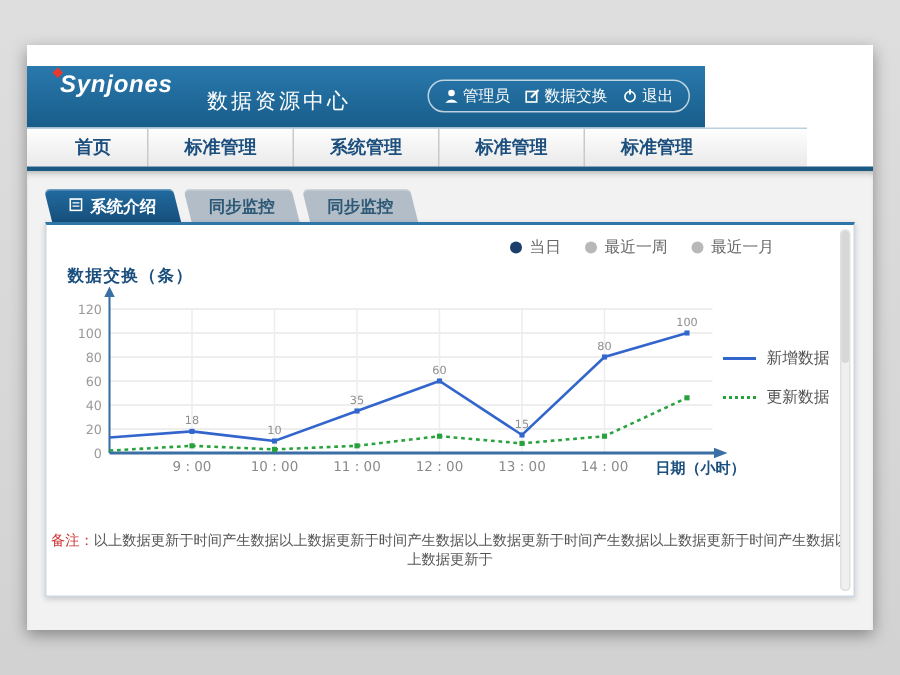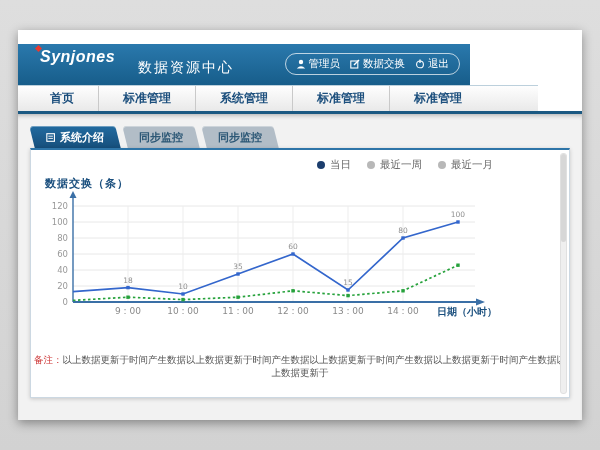--- a/index.html
+++ b/index.html
@@ -38,21 +38,21 @@
   .tab { height:22px; padding:0 14px; transform:skewX(14deg); display:flex; align-items:center; gap:5px;
          background:#b2bdc7; border-radius:4px 3px 0 0; cursor:pointer; box-shadow:inset 0 1px 0 rgba(255,255,255,.35); }
   .tab .inner { transform:skewX(-14deg); display:flex; align-items:center; gap:5px;
                 font-size:11px; font-weight:bold; color:#2d5876; }
   .tab.active { background:linear-gradient(180deg,#226ba0,#164f7c); }
   .tab.active .inner { color:#fff; }
 
   .panel { position:absolute; left:12px; top:34px; width:540px; height:250px; background:#fff;
            border:1px solid #ccd8e2; border-top:2px solid #2e75a8; box-shadow:0 1px 4px rgba(0,0,0,.18); }
 
-  .range-options { position:absolute; top:8px; right:76px; display:flex; gap:16px; align-items:center; }
+  .range-options { position:absolute; top:8px; right:53px; display:flex; gap:16px; align-items:center; }
   .radio { display:flex; align-items:center; gap:5px; font-size:10.5px; color:#666; cursor:pointer; }
   .radio .dot { width:8px; height:8px; border-radius:50%; background:#b8b8b8; }
   .radio.selected .dot { background:#1c3e6d; }
 
   .ylabel { position:absolute; left:14px; top:26px; font-size:11px; font-weight:bold; color:#1a4f7e; letter-spacing:1px;text-align:right; }
   .chart-wrap { position:absolute; left:8px; top:40px; width:460px; height:140px; }
   svg { font-family:"DejaVu Sans","Liberation Sans",sans-serif; }
 
   .chart-legend { position:absolute; right:16px; top:82px; display:flex; flex-direction:column; gap:12px; }
   .legend-row { display:flex; align-items:center; gap:7px; font-size:10.5px; color:#555; }
@@ -217,20 +217,30 @@
               <rect x="142.3" y="107.89999999999999" width="3.4" height="3.4" fill="#27a23c"></rect>
               <rect x="197.3" y="105.5" width="3.4" height="3.4" fill="#27a23c"></rect>
               <rect x="252.3" y="99.1" width="3.4" height="3.4" fill="#27a23c"></rect>
               <rect x="307.3" y="103.89999999999999" width="3.4" height="3.4" fill="#27a23c"></rect>
               <rect x="362.3" y="99.1" width="3.4" height="3.4" fill="#27a23c"></rect>
               <rect x="417.3" y="73.5" width="3.4" height="3.4" fill="#27a23c"></rect>
               <text x="458" y="125" text-anchor="end" fill="#1a4f7e" font-size="10" font-weight="bold">日期（小时）</text>
             </svg>
         </div>
 
+        <div class="chart-legend">
+          <div class="legend-row">
+            <span class="swatch-solid"></span>
+            <span>新增数据</span>
+          </div>
+          <div class="legend-row">
+            <span class="swatch-dotted"></span>
+            <span>更新数据</span>
+          </div>
+        </div>
 
         <div class="footnote">
           <span class="red">备注：</span><span>以上数据更新于时间产生数据以上数据更新于时间产生数据以上数据更新于时间产生数据以上数据更新于时间产生数据以上数据更新于</span>
         </div>
 
         <div class="panel-scrollbar">
           <div class="thumb"></div>
         </div>
       </div>
 

